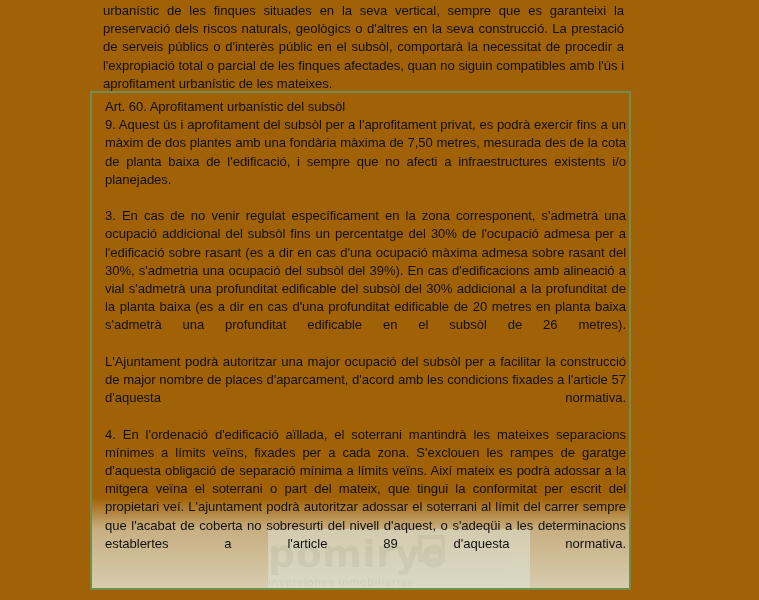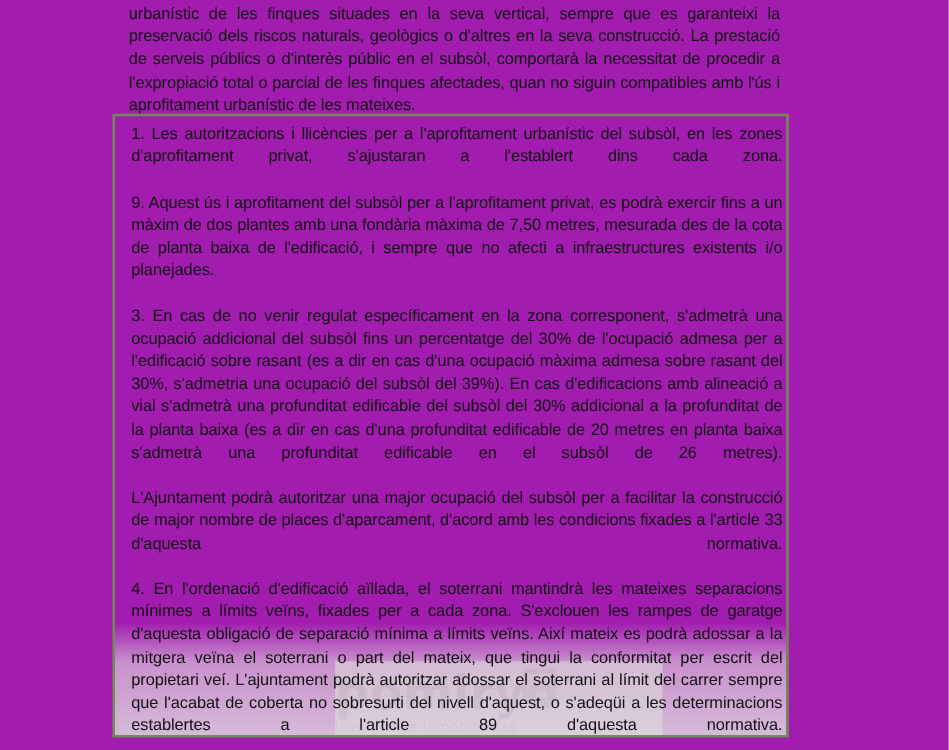--- a/index.html
+++ b/index.html
@@ -14,21 +14,21 @@
     overflow: hidden;
     position: relative;
   }
 
   #page {
     position: absolute;
     left: 0;
     top: 0;
     width: 759px;
     height: 600px;
-    background: #a21caf;
+    background: #a16207;
   }
 
   
   #intro-paragraph {
     position: absolute;
     left: 103px;
     top: 2px;
     width: 521px;
     font-size: 13.1px;
     line-height: 18.2px;
@@ -171,23 +171,23 @@
     <div id="watermark">
       <div id="watermark-tint"></div>
       <div id="watermark-wordmark">pomiryo</div>
       <div id="watermark-mark">
         <div id="watermark-mark-dot"></div>
       </div>
       <div id="watermark-tagline">inversiones inmobiliarias</div>
     </div>
 
     <div id="article-body">
-      <p>1. Les autoritzacions i llicències per a l'aprofitament urbanístic del subsòl, en les zones d'aprofitament privat, s'ajustaran a l'establert dins cada zona.</p>
+      <p class="noj">Art. 60. Aprofitament urbanístic del subsòl</p>
       <p>9. Aquest ús i aprofitament del subsòl per a l'aprofitament privat, es podrà exercir fins a un màxim de dos plantes amb una fondària màxima de 7,50 metres, mesurada des de la cota de planta baixa de l'edificació, i sempre que no afecti a infraestructures existents i/o planejades.</p>
       <p>3. En cas de no venir regulat específicament en la zona corresponent, s'admetrà una ocupació addicional del subsòl fins un percentatge del 30% de l'ocupació admesa per a l'edificació sobre rasant (es a dir en cas d'una ocupació màxima admesa sobre rasant del 30%, s'admetria una ocupació del subsòl del 39%). En cas d'edificacions amb alineació a vial s'admetrà una profunditat edificable del subsòl del 30% addicional a la profunditat de la planta baixa (es a dir en cas d'una profunditat edificable de 20 metres en planta baixa s'admetrà una profunditat edificable en el subsòl de 26 metres).</p>
-      <p>L'Ajuntament podrà autoritzar una major ocupació del subsòl per a facilitar la construcció de major nombre de places d'aparcament, d'acord amb les condicions fixades a l'article 33 d'aquesta normativa.</p>
+      <p>L'Ajuntament podrà autoritzar una major ocupació del subsòl per a facilitar la construcció de major nombre de places d'aparcament, d'acord amb les condicions fixades a l'article 57 d'aquesta normativa.</p>
       <p>4. En l'ordenació d'edificació aïllada, el soterrani mantindrà les mateixes separacions mínimes a límits veïns, fixades per a cada zona. S'exclouen les rampes de garatge d'aquesta obligació de separació mínima a límits veïns. Així mateix es podrà adossar a la mitgera veïna el soterrani o part del mateix, que tingui la conformitat per escrit del propietari veí. L'ajuntament podrà autoritzar adossar el soterrani al límit del carrer sempre que l'acabat de coberta no sobresurti del nivell d'aquest, o s'adeqüi a les determinacions establertes a l'article 89 d'aquesta normativa.</p>
 
     </div>
 
   </div>
 
 </div>
 
 </body></html>

